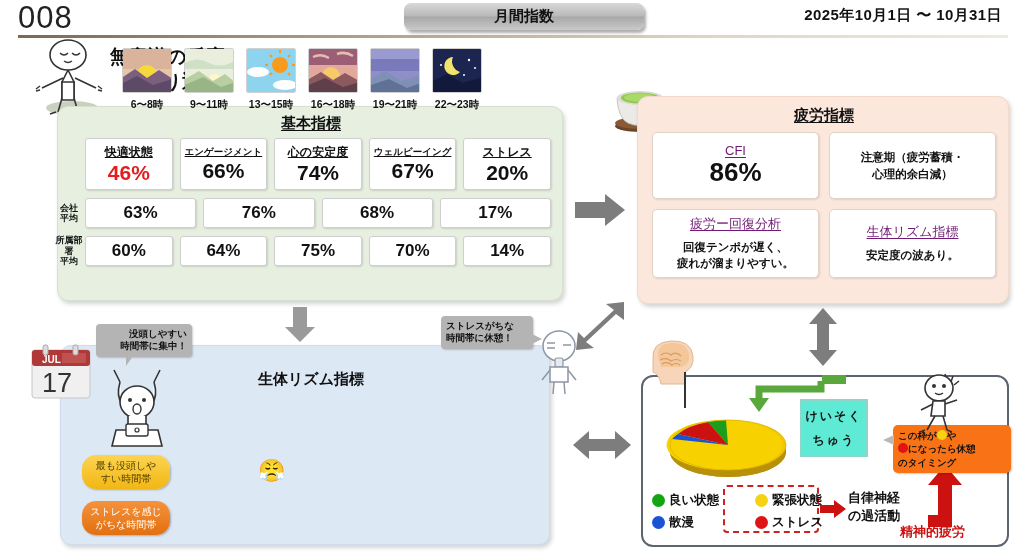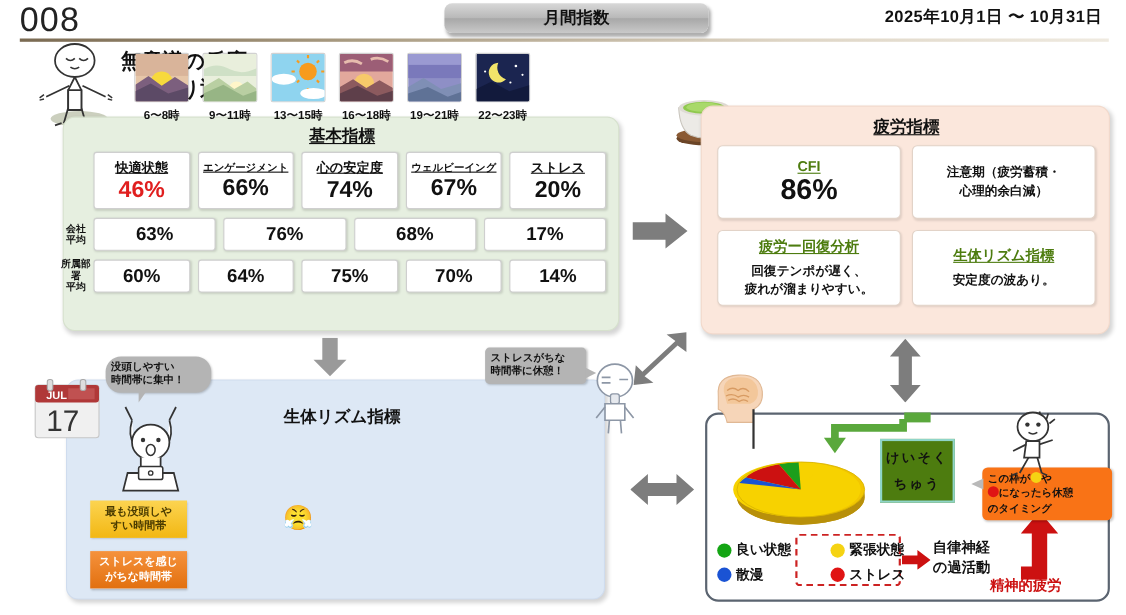--- a/index.html
+++ b/index.html
@@ -97,21 +97,21 @@
     position: absolute; left: 14px; top: 35px; width: 344px;
     display: grid; grid-template-columns: 1fr 1fr; gap: 10px;
   }
   .fat-box {
     background: #fff; border: 1px solid #e2d3c8; border-radius: 5px;
     min-height: 67px; display: flex; flex-direction: column;
     align-items: center; justify-content: center; padding: 5px 4px;
     box-shadow: 1px 1px 2px rgba(0,0,0,0.11);
   }
   .fat-box .hd {
-    font-size: 13px; font-weight: 700; color: #4d7c0f;
+    font-size: 13px; font-weight: 400; color: #701a75;
     text-decoration: underline; text-underline-offset: 2px;
   }
   .fat-box .big { font-size: 26px; font-weight: 800; color: #111; line-height: 1.15; }
   .fat-box .body {
     font-size: 11.5px; font-weight: 700; color: #111; line-height: 1.42; text-align: center;
   }
   .fat-box .body.gap { margin-top: 6px; }
   #teacup { position: absolute; left: 608px; top: 84px; width: 60px; height: 50px; }
 
   
@@ -131,31 +131,31 @@
     width: 50px; height: 45px; border: 1px solid rgba(0,0,0,0.18);
     border-radius: 2px; overflow: hidden; position: relative;
   }
   .slot .tlbl { font-size: 10.5px; font-weight: 700; color: #111; margin-top: 5px; white-space: nowrap; }
   #emoji-angry { position: absolute; left: 258px; top: 458px; font-size: 22px; }
 
   #calendar { position: absolute; left: 30px; top: 344px; width: 62px; height: 58px; }
   #mascot-b { position: absolute; left: 98px; top: 368px; width: 78px; height: 82px; }
   #bubble-focus {
     position: absolute; left: 96px; top: 324px; width: 96px;
-    background: #b4b4b4; border-radius: 14px; padding: 4px 5px;
-    font-size: 9.5px; font-weight: 700; color: #111; line-height: 1.3; text-align: left;
+    background: #b4b4b4; border-radius: 4px; padding: 4px 5px;
+    font-size: 9.5px; font-weight: 700; color: #111; line-height: 1.3; text-align: right;
     box-shadow: 1px 1px 2px rgba(0,0,0,0.2);
   }
   #bubble-focus::after {
     content: ""; position: absolute; left: 30px; bottom: -9px;
     border-left: 7px solid #b4b4b4; border-bottom: 10px solid transparent;
   }
   .tag {
-    position: absolute; width: 88px; border-radius: 0; padding: 4px 3px;
-    font-size: 10px; font-weight: 700; color: #fff; text-align: center; line-height: 1.3;
+    position: absolute; width: 88px; border-radius: 14px; padding: 4px 3px;
+    font-size: 10px; font-weight: 400; color: #fff; text-align: center; line-height: 1.3;
     box-shadow: 1px 1px 2px rgba(0,0,0,0.25);
   }
   #tag-focus { left: 82px; top: 455px; background: linear-gradient(to bottom,#fcd451,#f2b713); color:#4a3b00; }
   #tag-stress { left: 82px; top: 501px; background: linear-gradient(to bottom,#f5923d,#e2700f); }
 
   #bubble-rest {
     position: absolute; left: 441px; top: 316px; width: 92px;
     background: #b4b4b4; border-radius: 4px; padding: 4px 5px;
     font-size: 9.5px; font-weight: 700; color: #111; line-height: 1.3;
     box-shadow: 1px 1px 2px rgba(0,0,0,0.2);
@@ -169,21 +169,21 @@
 
   
   #pie-panel {
     position: absolute; left: 641px; top: 375px; width: 368px; height: 172px;
     background: #ffffff; border: 2px solid #5b6470; border-radius: 12px;
   }
   #pie-chart { position: absolute; left: 663px; top: 400px; width: 130px; height: 85px; }
   #green-arrow { position: absolute; left: 725px; top: 378px; width: 100px; height: 36px; }
   #keisoku-box {
     position: absolute; left: 800px; top: 399px; width: 68px; height: 58px;
-    background: #4d7c0f; border: 2px solid #8fd5c8;
+    background: #5eead4; border: 2px solid #8fd5c8;
     display: flex; flex-direction: column; align-items: center; justify-content: center;
     gap: 7px;
   }
   #keisoku-box div { font-size: 12px; font-weight: 600; color: #111; letter-spacing: 2px; }
   #keisoku-cap { position: absolute; left: 822px; top: 375px; width: 24px; height: 9px; background: #5aa83c; }
 
   #legend { position: absolute; left: 652px; top: 489px; width: 190px; }
   .lg-row { display: flex; align-items: center; gap: 3px; height: 22px; }
   .lg-item { display: flex; align-items: center; gap: 4px; }
   .dot { width: 13px; height: 13px; border-radius: 50%; display: inline-block; }

